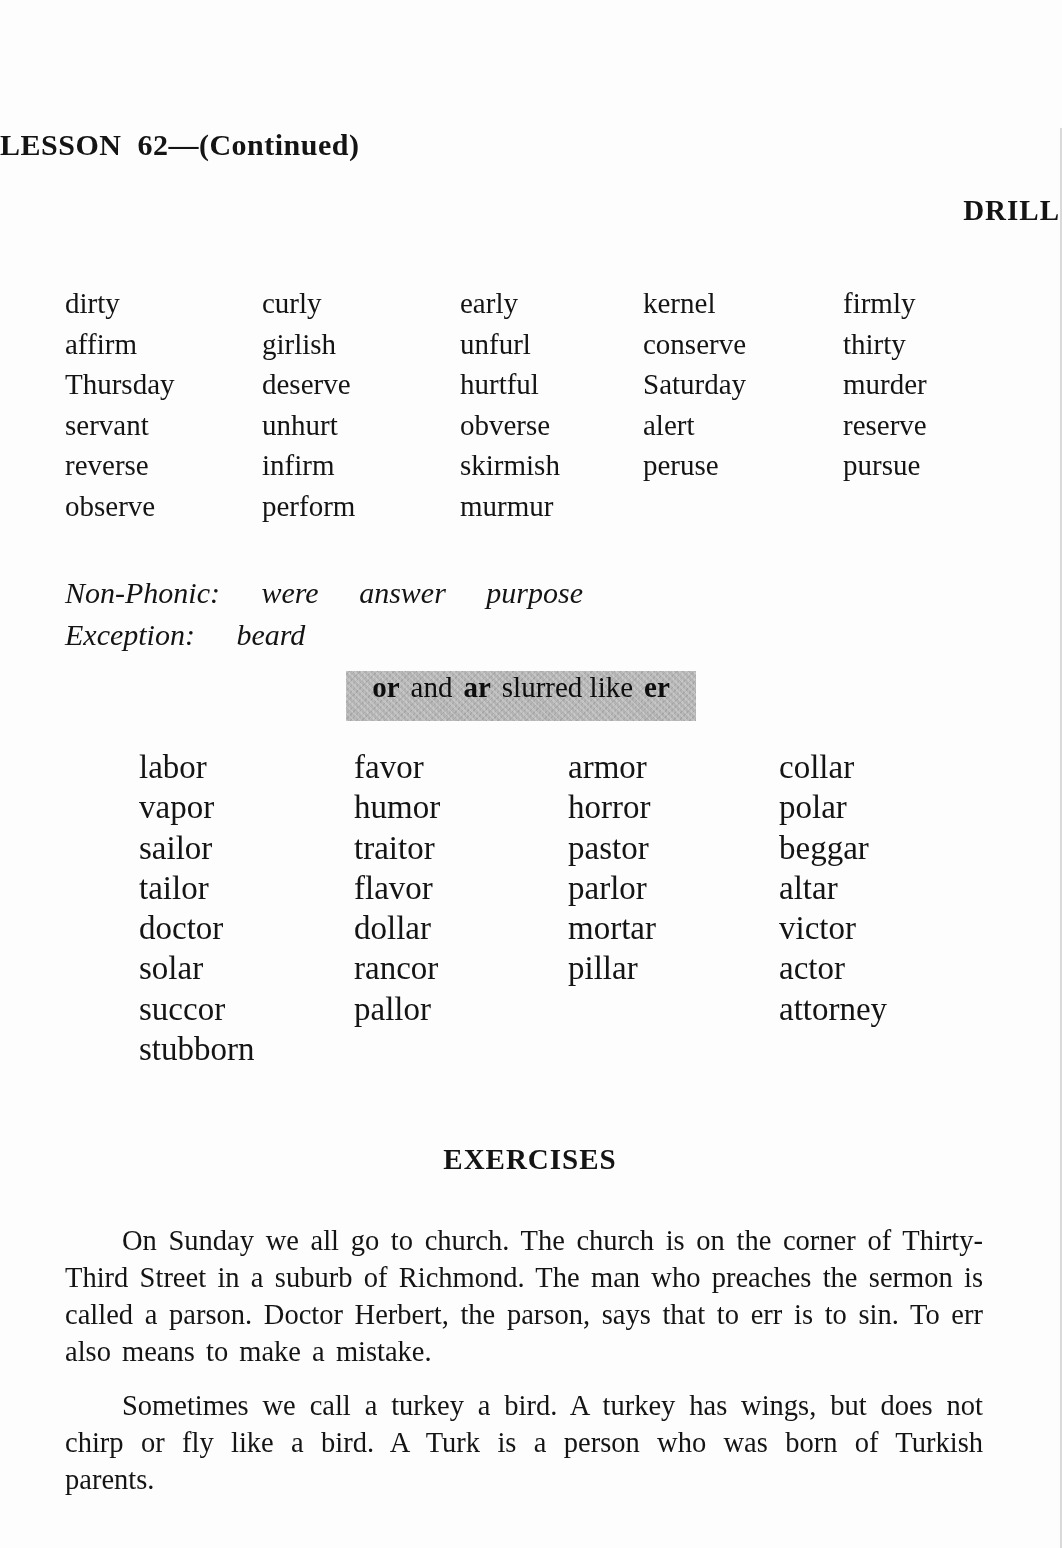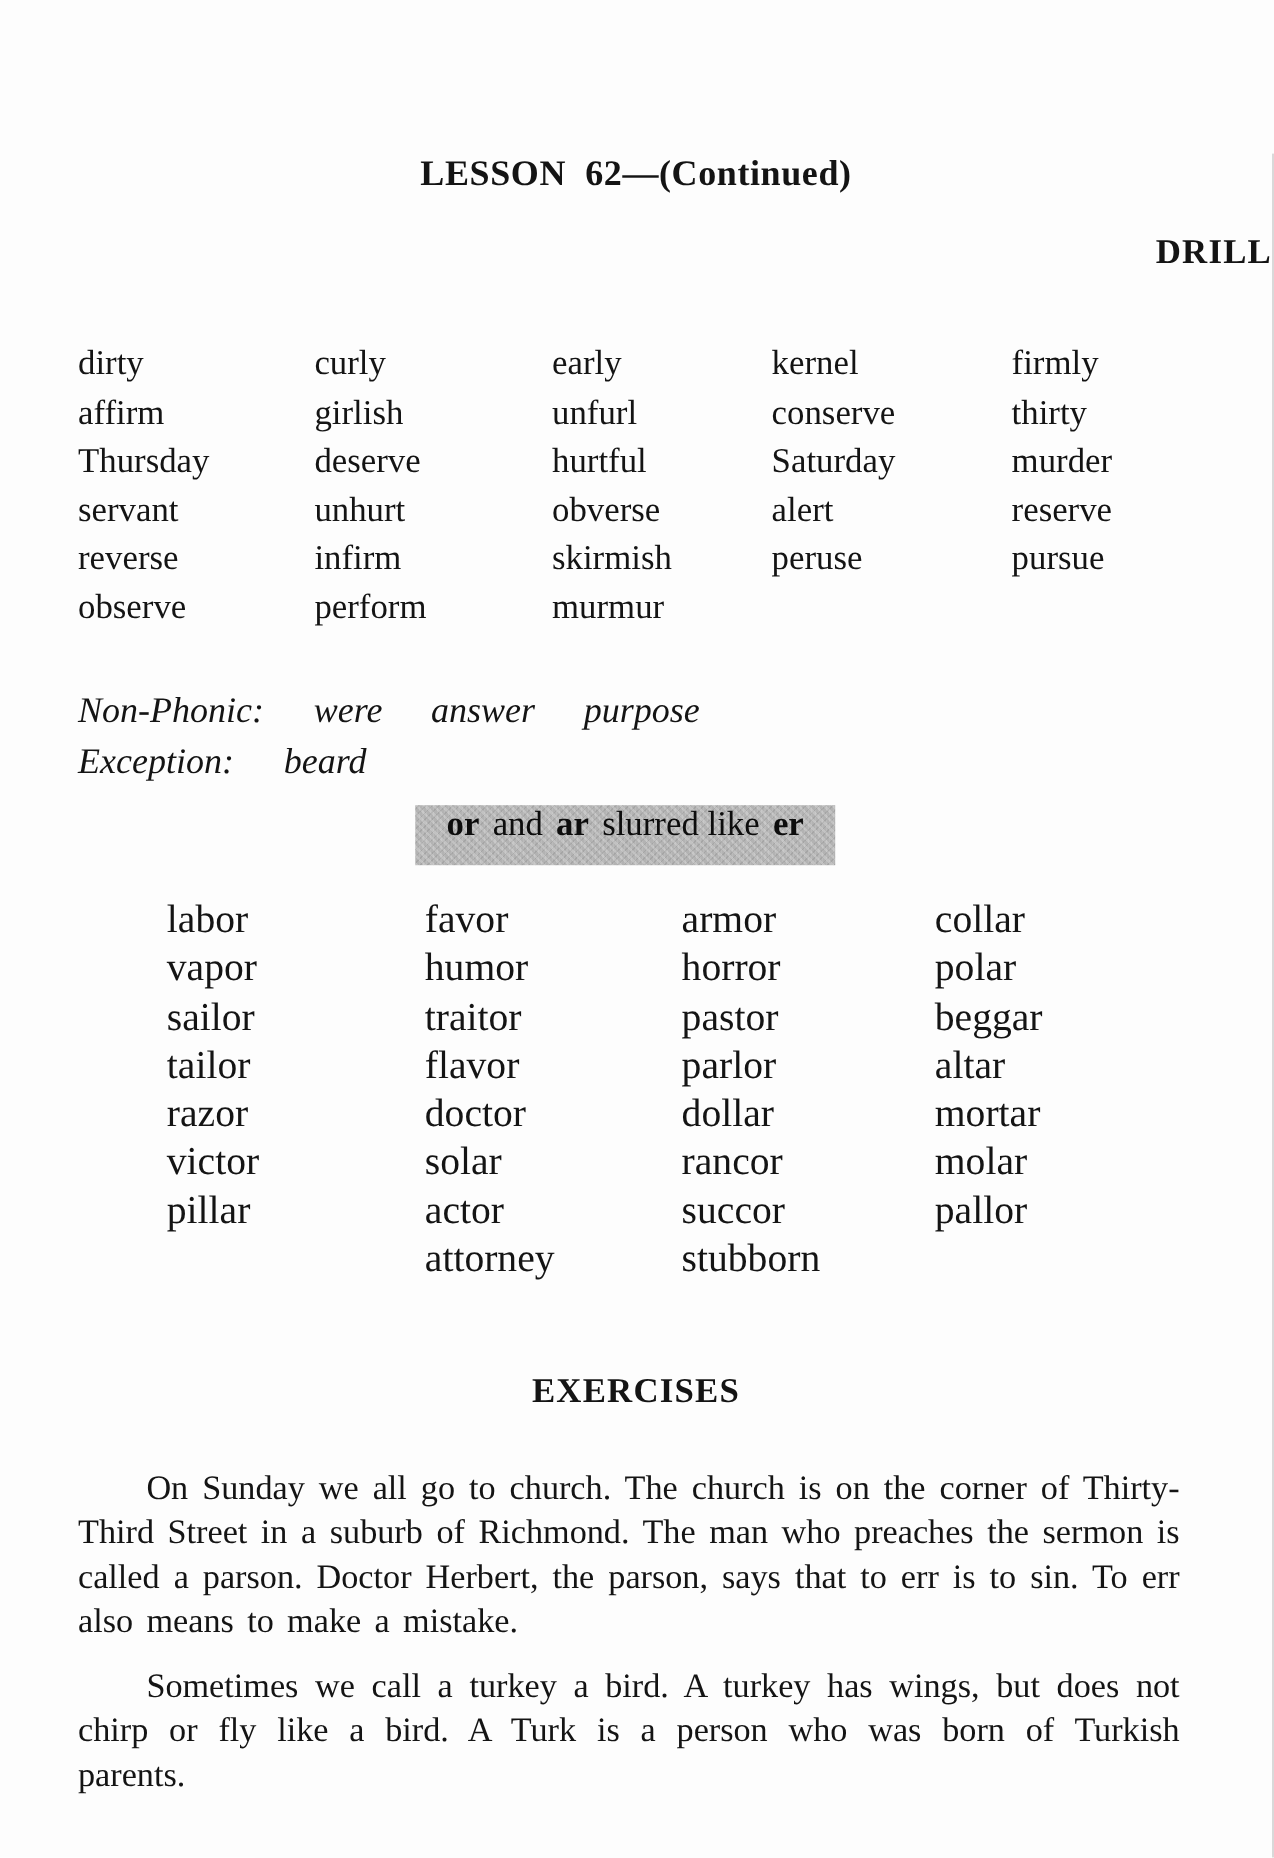--- a/index.html
+++ b/index.html
@@ -17,21 +17,20 @@
     background:var(--page-bg);
     overflow:hidden;
   }
   .page{
     position:relative;
     width:1062px;height:1548px;
     border-right:2px solid var(--edge-line);
   }
   .lesson-title{
     margin-top:128px;
-    text-align:center;
     font-size:30px;
     font-weight:bold;
     letter-spacing:.5px;
     white-space:pre;
   }
   .drill-heading{
     margin-top:32px;
     text-align:right;
     font-size:29px;
     font-weight:bold;
@@ -163,28 +162,26 @@
     <span class="cell">horror</span>
     <span class="cell">polar</span>
     <span class="cell">sailor</span>
     <span class="cell">traitor</span>
     <span class="cell">pastor</span>
     <span class="cell">beggar</span>
     <span class="cell">tailor</span>
     <span class="cell">flavor</span>
     <span class="cell">parlor</span>
     <span class="cell">altar</span>
-    <span class="cell">razor</span>
     <span class="cell">doctor</span>
     <span class="cell">dollar</span>
     <span class="cell">mortar</span>
     <span class="cell">victor</span>
     <span class="cell">solar</span>
     <span class="cell">rancor</span>
-    <span class="cell">molar</span>
     <span class="cell">pillar</span>
     <span class="cell">actor</span>
     <span class="cell">succor</span>
     <span class="cell">pallor</span>
     <span class="cell"></span>
     <span class="cell">attorney</span>
     <span class="cell">stubborn</span>
     <span class="cell"></span>
   </div>
 

